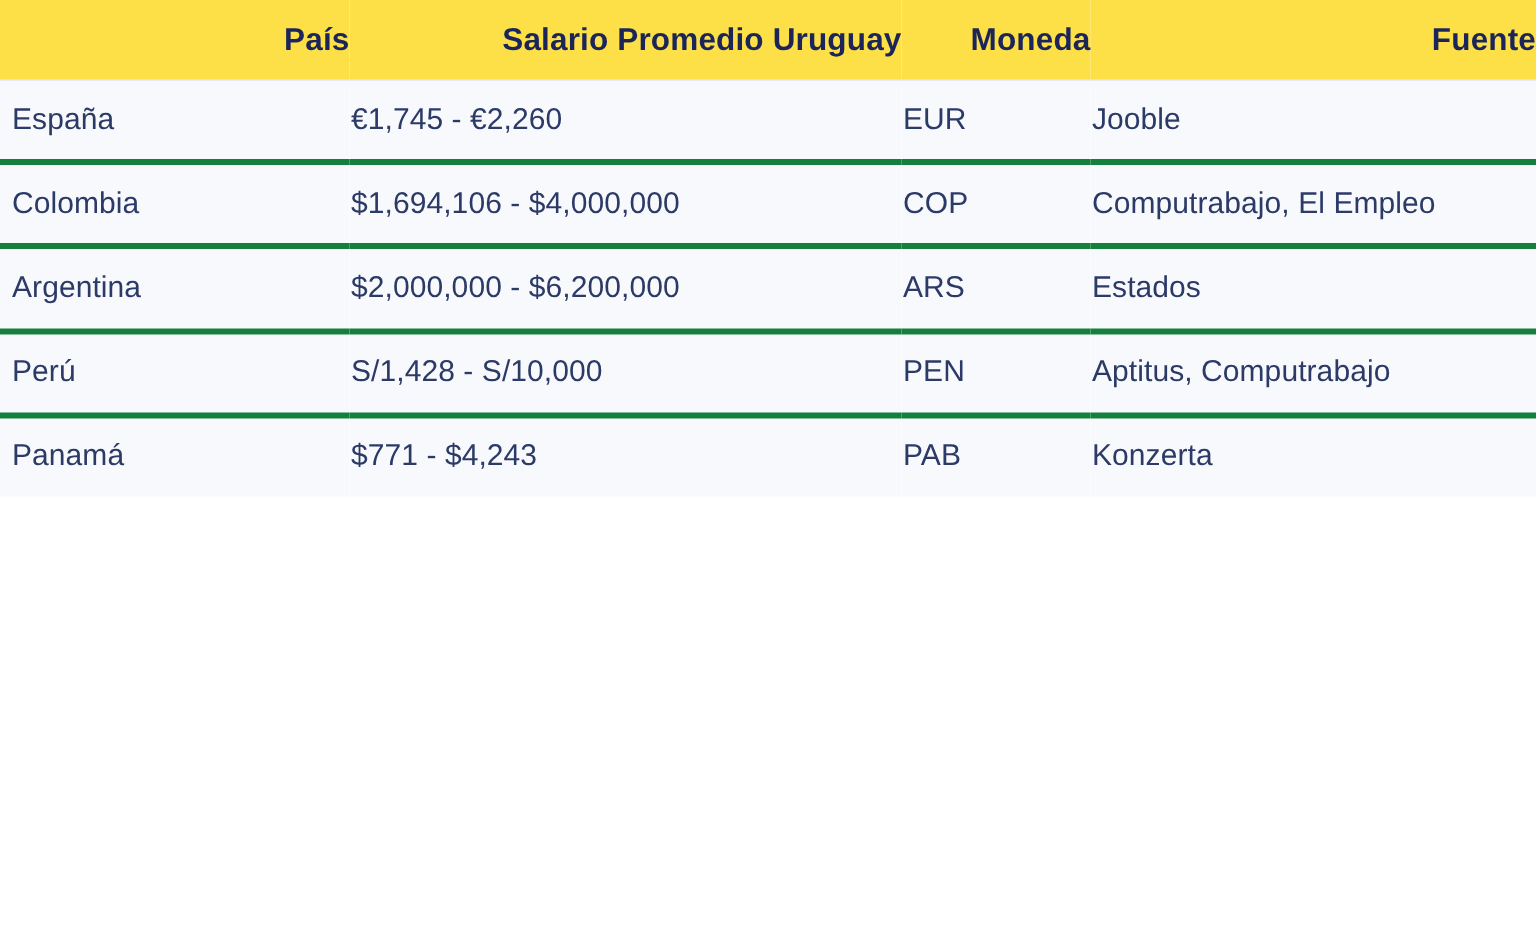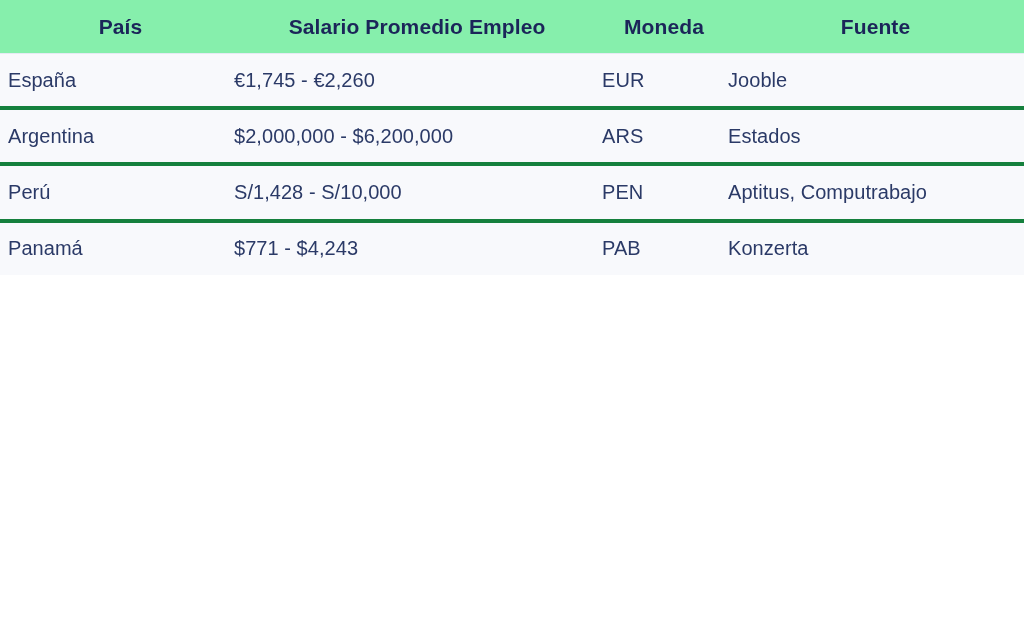--- a/index.html
+++ b/index.html
@@ -17,28 +17,28 @@
     width: 1024px;
     border-collapse: collapse;
     table-layout: fixed;
   }
   .salary-table col.c-country { width: 233px; }
   .salary-table col.c-salary  { width: 368px; }
   .salary-table col.c-currency{ width: 126px; }
   .salary-table col.c-source  { width: 297px; }
 
   .salary-table thead th {
-    text-align: center;
+    text-align: right;
     font-size: 21px;
     font-weight: bold;
     color: #1b2559;
     padding: 0 0 0 0;
     height: 53px;
     vertical-align: middle;
-    background: #86efac;
+    background: #fde047;
     letter-spacing: 0.1px;
   }
   .salary-table thead th.pad-left { padding-left: 8px; }
 
   .salary-table tbody td {
     font-size: 20px;
     color: #2b3a67;
     height: 50.2px;
     vertical-align: middle;
     border-top: 4px solid #15803d;
@@ -59,31 +59,37 @@
 <table class="salary-table">
   <colgroup>
     <col class="c-country">
     <col class="c-salary">
     <col class="c-currency">
     <col class="c-source">
   </colgroup>
   <thead>
     <tr>
       <th class="pad-left">País</th>
-      <th>Salario Promedio Empleo</th>
+      <th>Salario Promedio Uruguay</th>
       <th>Moneda</th>
       <th>Fuente</th>
     </tr>
   </thead>
   <tbody>
     <tr>
       <td class="pad-left">España</td>
       <td>€1,745 - €2,260</td>
       <td>EUR</td>
       <td>Jooble</td>
+    </tr>
+    <tr>
+      <td class="pad-left">Colombia</td>
+      <td>$1,694,106 - $4,000,000</td>
+      <td>COP</td>
+      <td>Computrabajo, El Empleo</td>
     </tr>
     <tr>
       <td class="pad-left">Argentina</td>
       <td>$2,000,000 - $6,200,000</td>
       <td>ARS</td>
       <td>Estados</td>
     </tr>
     <tr>
       <td class="pad-left">Perú</td>
       <td>S/1,428 - S/10,000</td>

